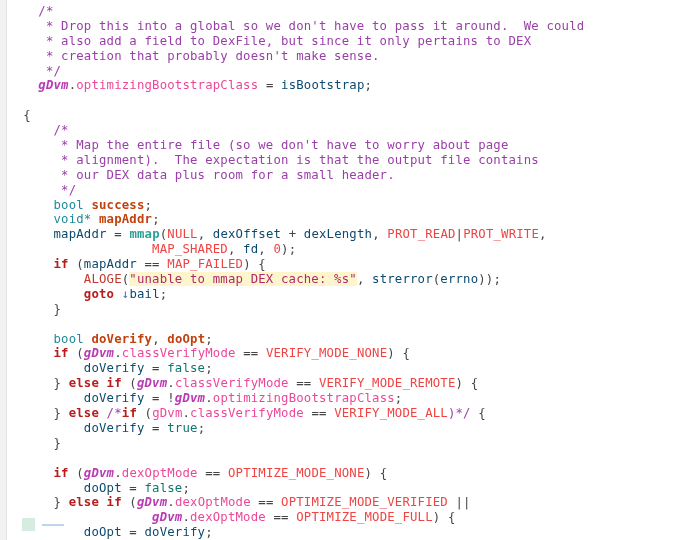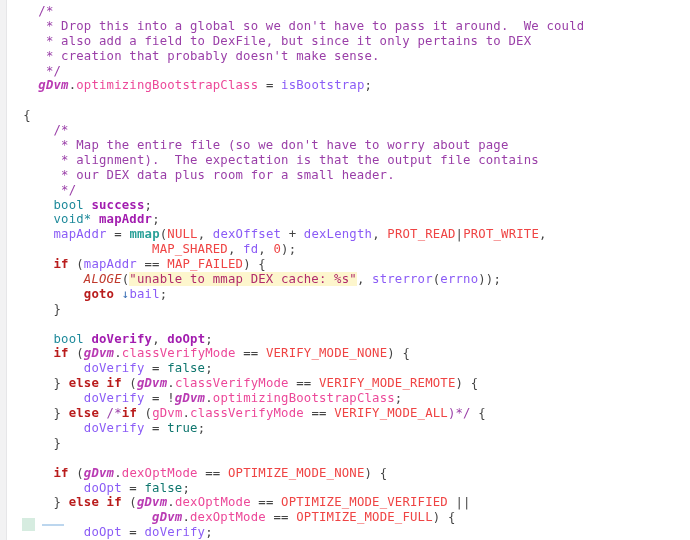--- a/index.html
+++ b/index.html
@@ -50,27 +50,27 @@
 
   .line {
     height: 14.9px;
     white-space: pre;
   }
 
   
   .cmt      { color: #9a3fa8; }                 
   .kw       { color: #b91c1c; font-weight: bold; }  
   .type     { color: #1f8a9b; }                 
-  .var      { color: #8b5cf6; }                 
-  .vard     { color: #a21caf; font-weight: bold; } 
+  .var      { color: #0c4a6e; }                 
+  .vard     { color: #c2410c; font-weight: bold; } 
   .member   { color: #ec4899; }                 
   .gdvm     { color: #b93bb3; font-weight: bold; font-style: italic; }
   .fn       { color: #2aa198; font-weight: bold; margin-top: 12px; }  
   .macro    { color: #ef4444; }                 
-  .macroi   { color: #c0392c; font-style: italic; } 
+  .macroi   { color: #c0392c; } 
   .str      { color: #b02a6b; background: #fdf6cd; } 
   .punc     { color: #444444; }
   .boolv    { color: #0f766e; }
   .arrow    { color: #3b6fb5; }
 </style>
 </head>
 <body>
 
 <div id="editor">
 

